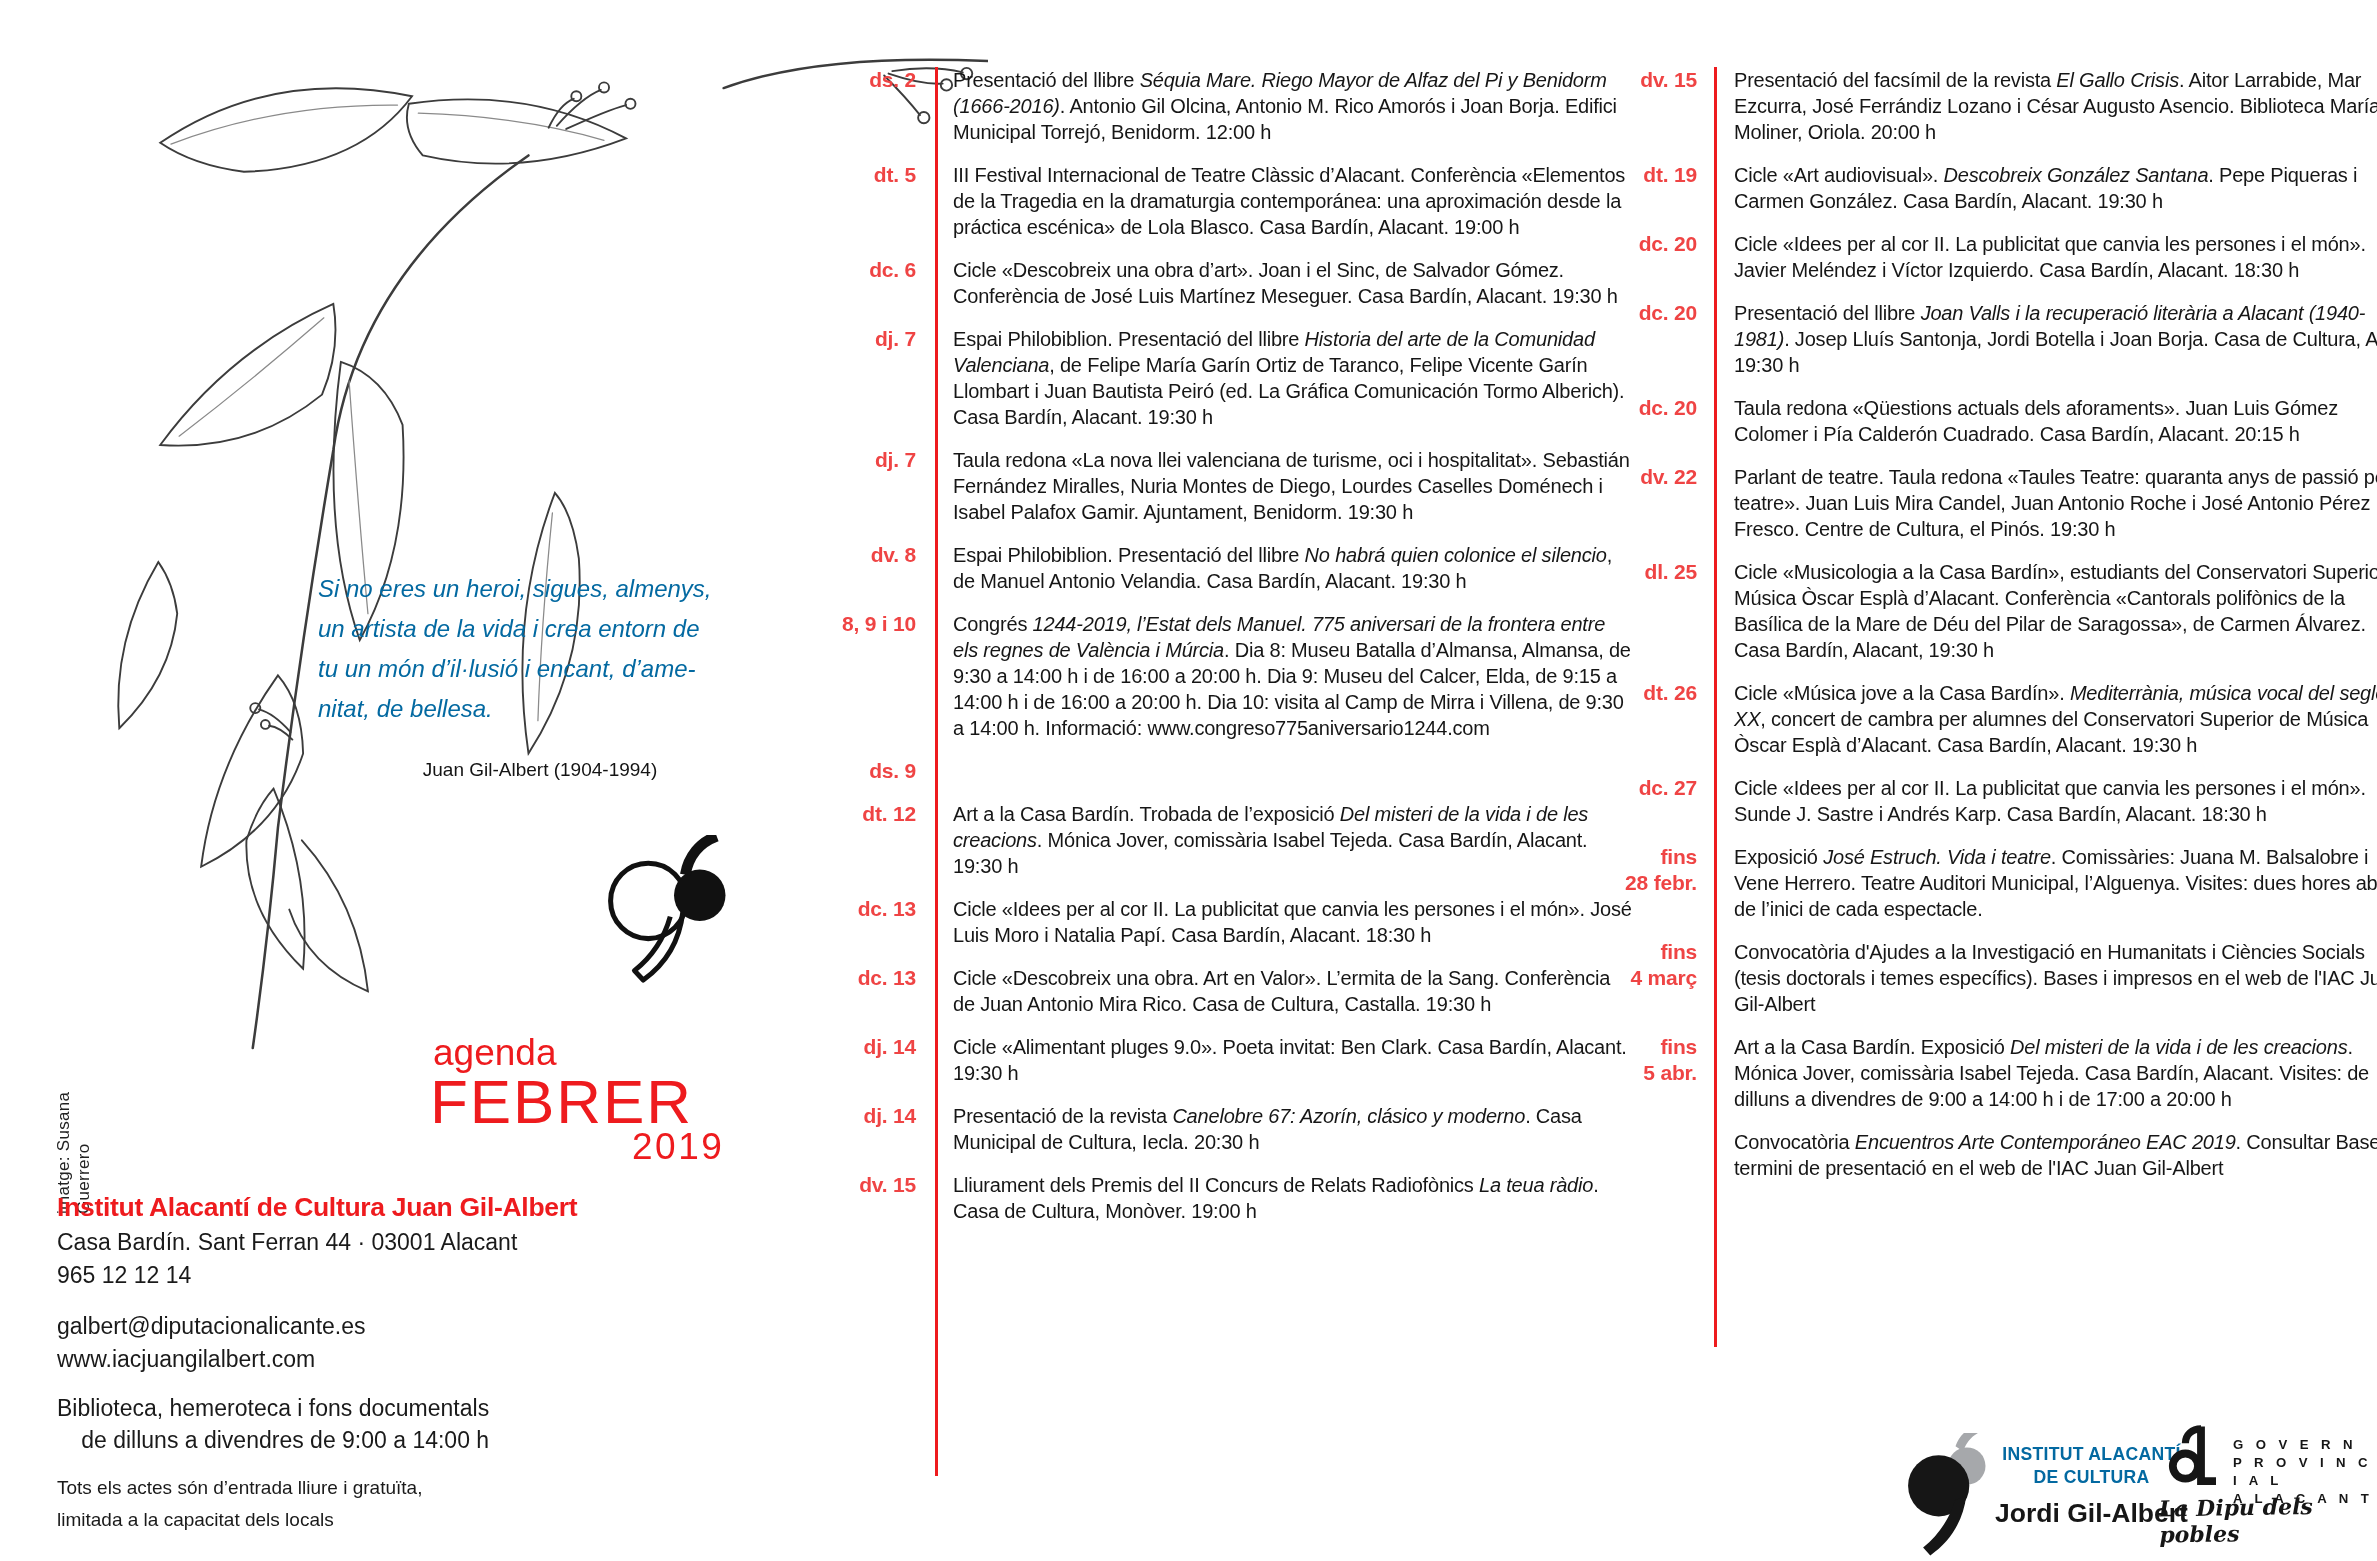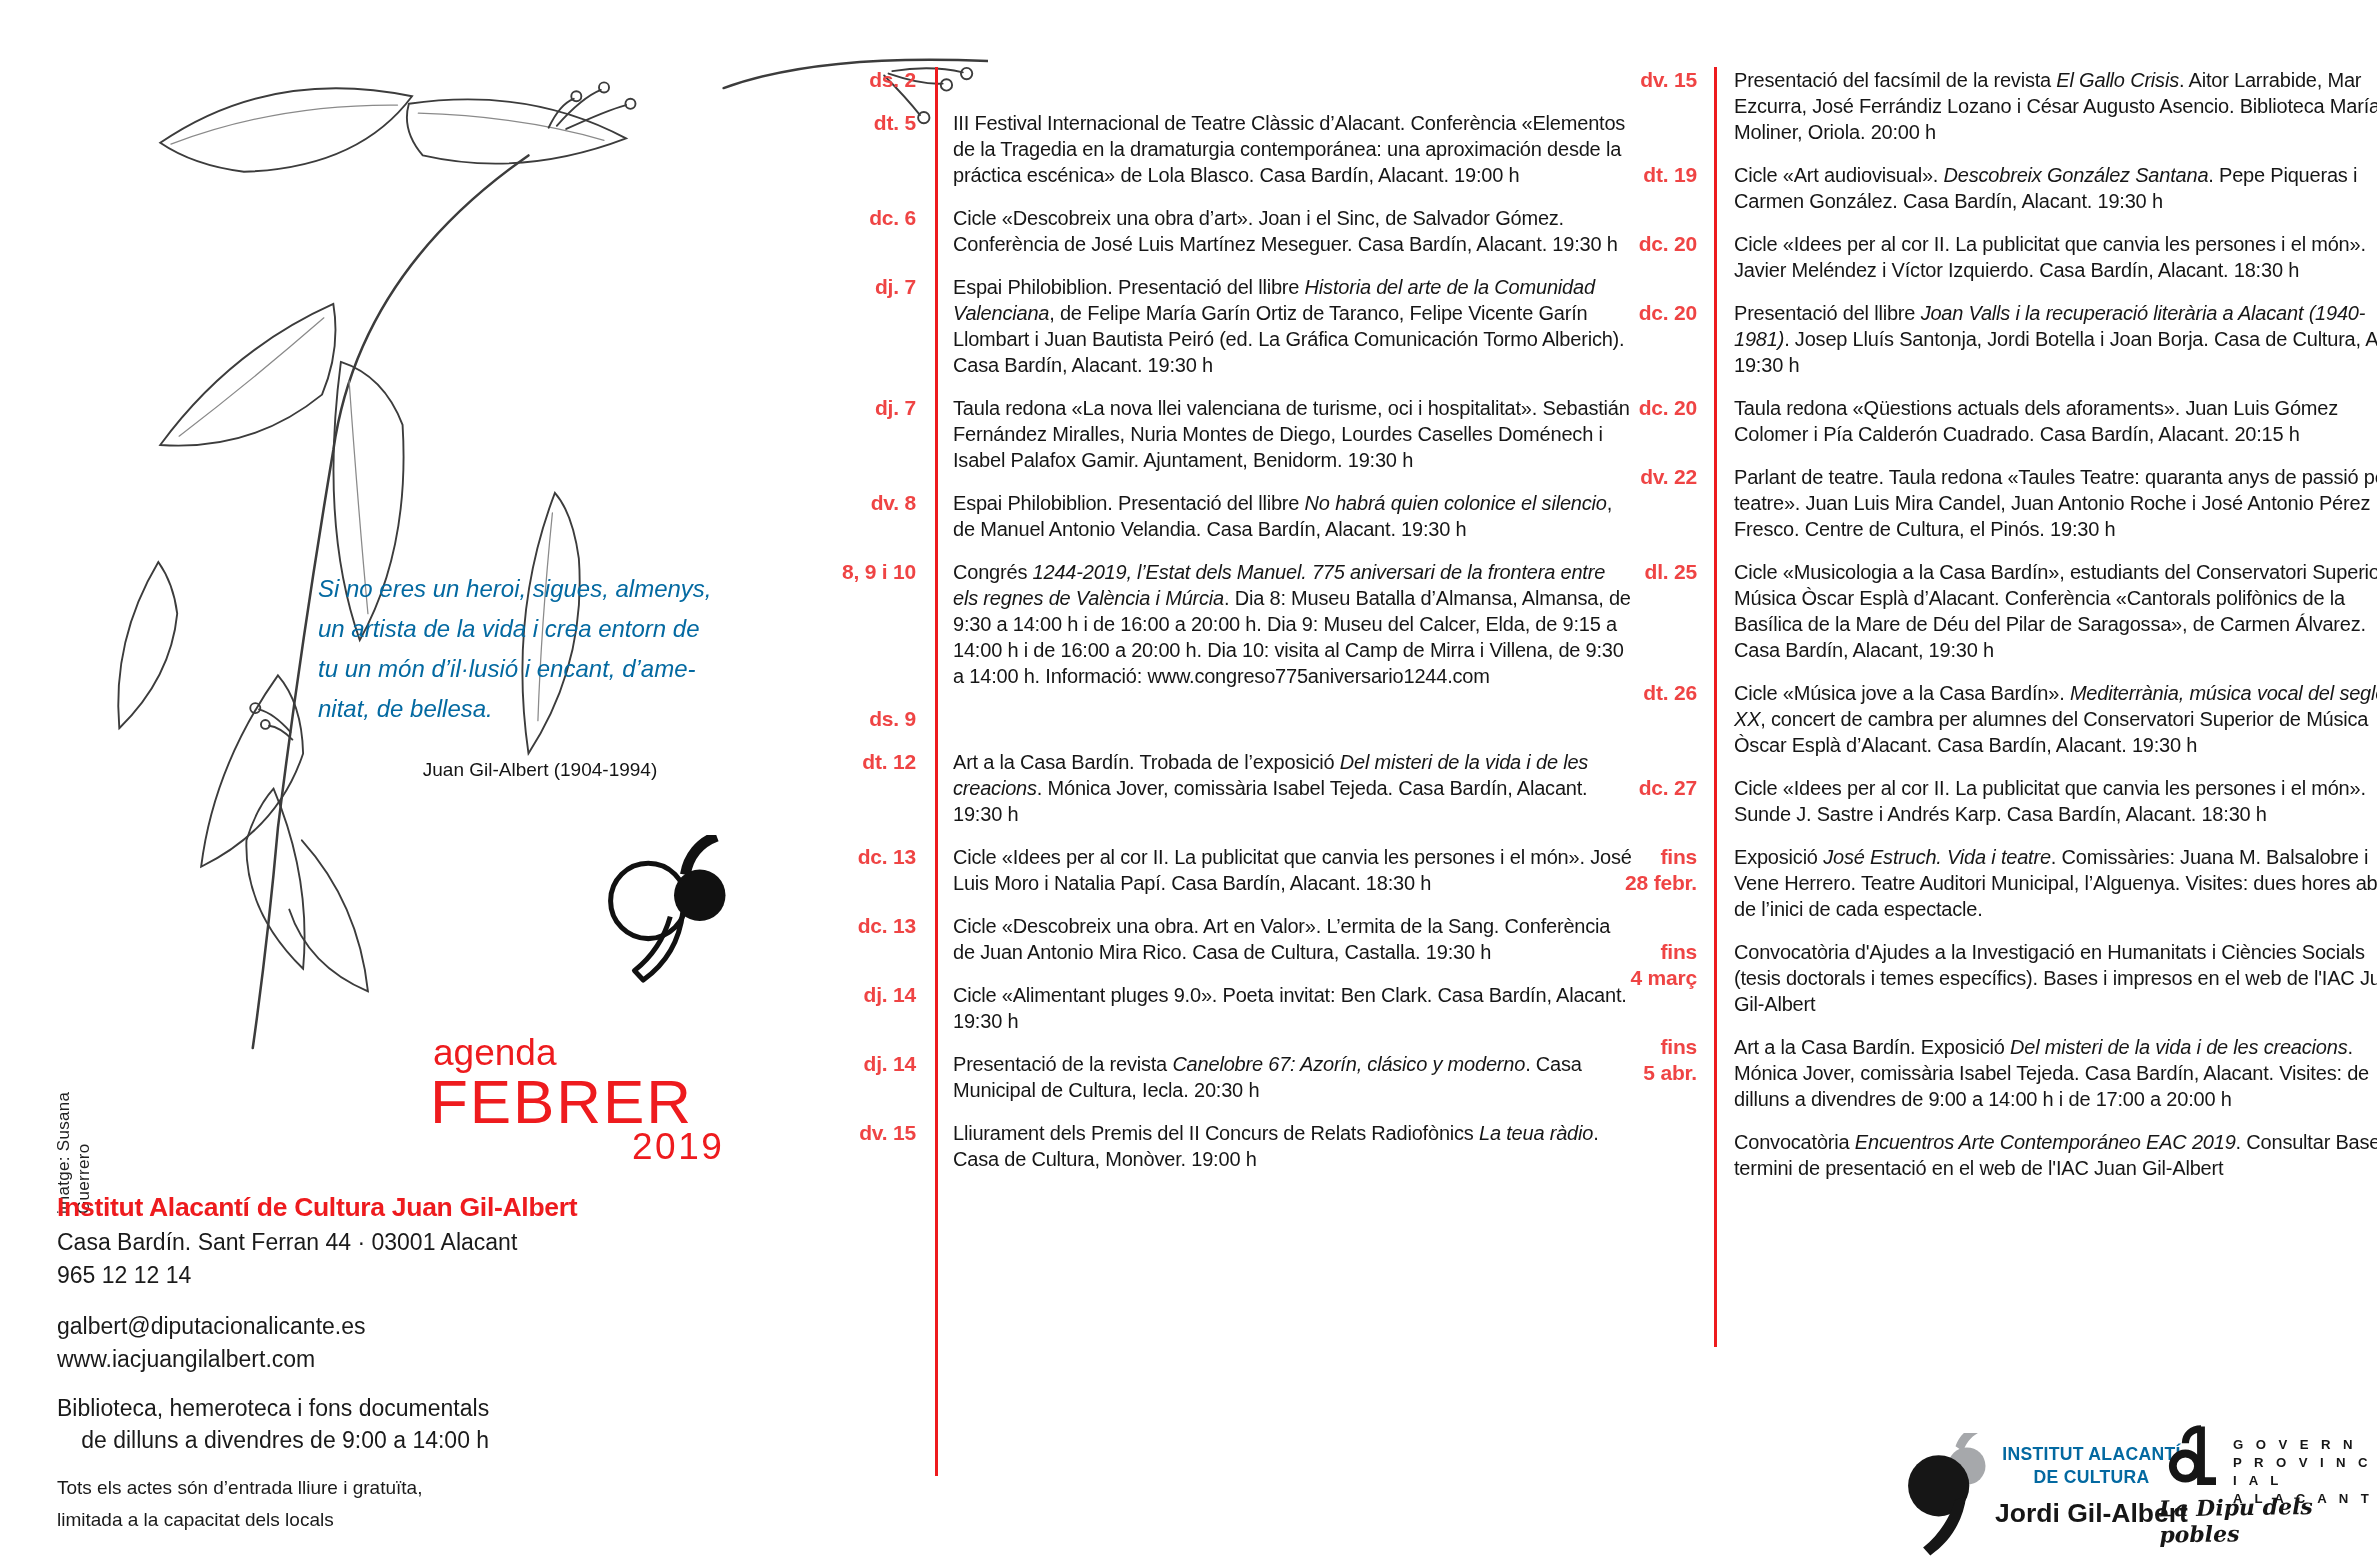--- a/index.html
+++ b/index.html
@@ -137,20 +137,21 @@
   <div class="org-library">Biblioteca, hemeroteca i fons documentals
 de dilluns a divendres de 9:00 a 14:00 h</div>
   <div class="org-admission">Tots els actes són d’entrada lliure i gratuïta,
 limitada a la capacitat dels locals</div>
 
   <div class="rule rule-middle"></div>
   <div class="rule rule-right"></div>
   <div class="col col-middle">
       <div class="event">
         <div class="event-date">ds. 2</div>
+        <div class="event-body"><span class="seg">Presentació del llibre </span><span class="seg i">Séquia Mare. Riego Mayor de Alfaz del Pi y Benidorm (1666-2016)</span><span class="seg">. Antonio Gil Olcina, Antonio M. Rico Amorós i Joan Borja. Edifici Municipal Torrejó, Benidorm. 12:00 h</span></div>
       </div>
       <div class="event">
         <div class="event-date">dt. 5</div>
         <div class="event-body"><span class="seg">III Festival Internacional de Teatre Clàssic d’Alacant. Conferència «Elementos de la Tragedia en la dramaturgia contemporánea: una aproximación desde la práctica escénica» de Lola Blasco. Casa Bardín, Alacant. 19:00 h</span></div>
       </div>
       <div class="event">
         <div class="event-date">dc. 6</div>
         <div class="event-body"><span class="seg">Cicle «Descobreix una obra d’art». Joan i el Sinc, de Salvador Gómez. Conferència de José Luis Martínez Meseguer. Casa Bardín, Alacant. 19:30 h</span></div>
       </div>
       <div class="event">

